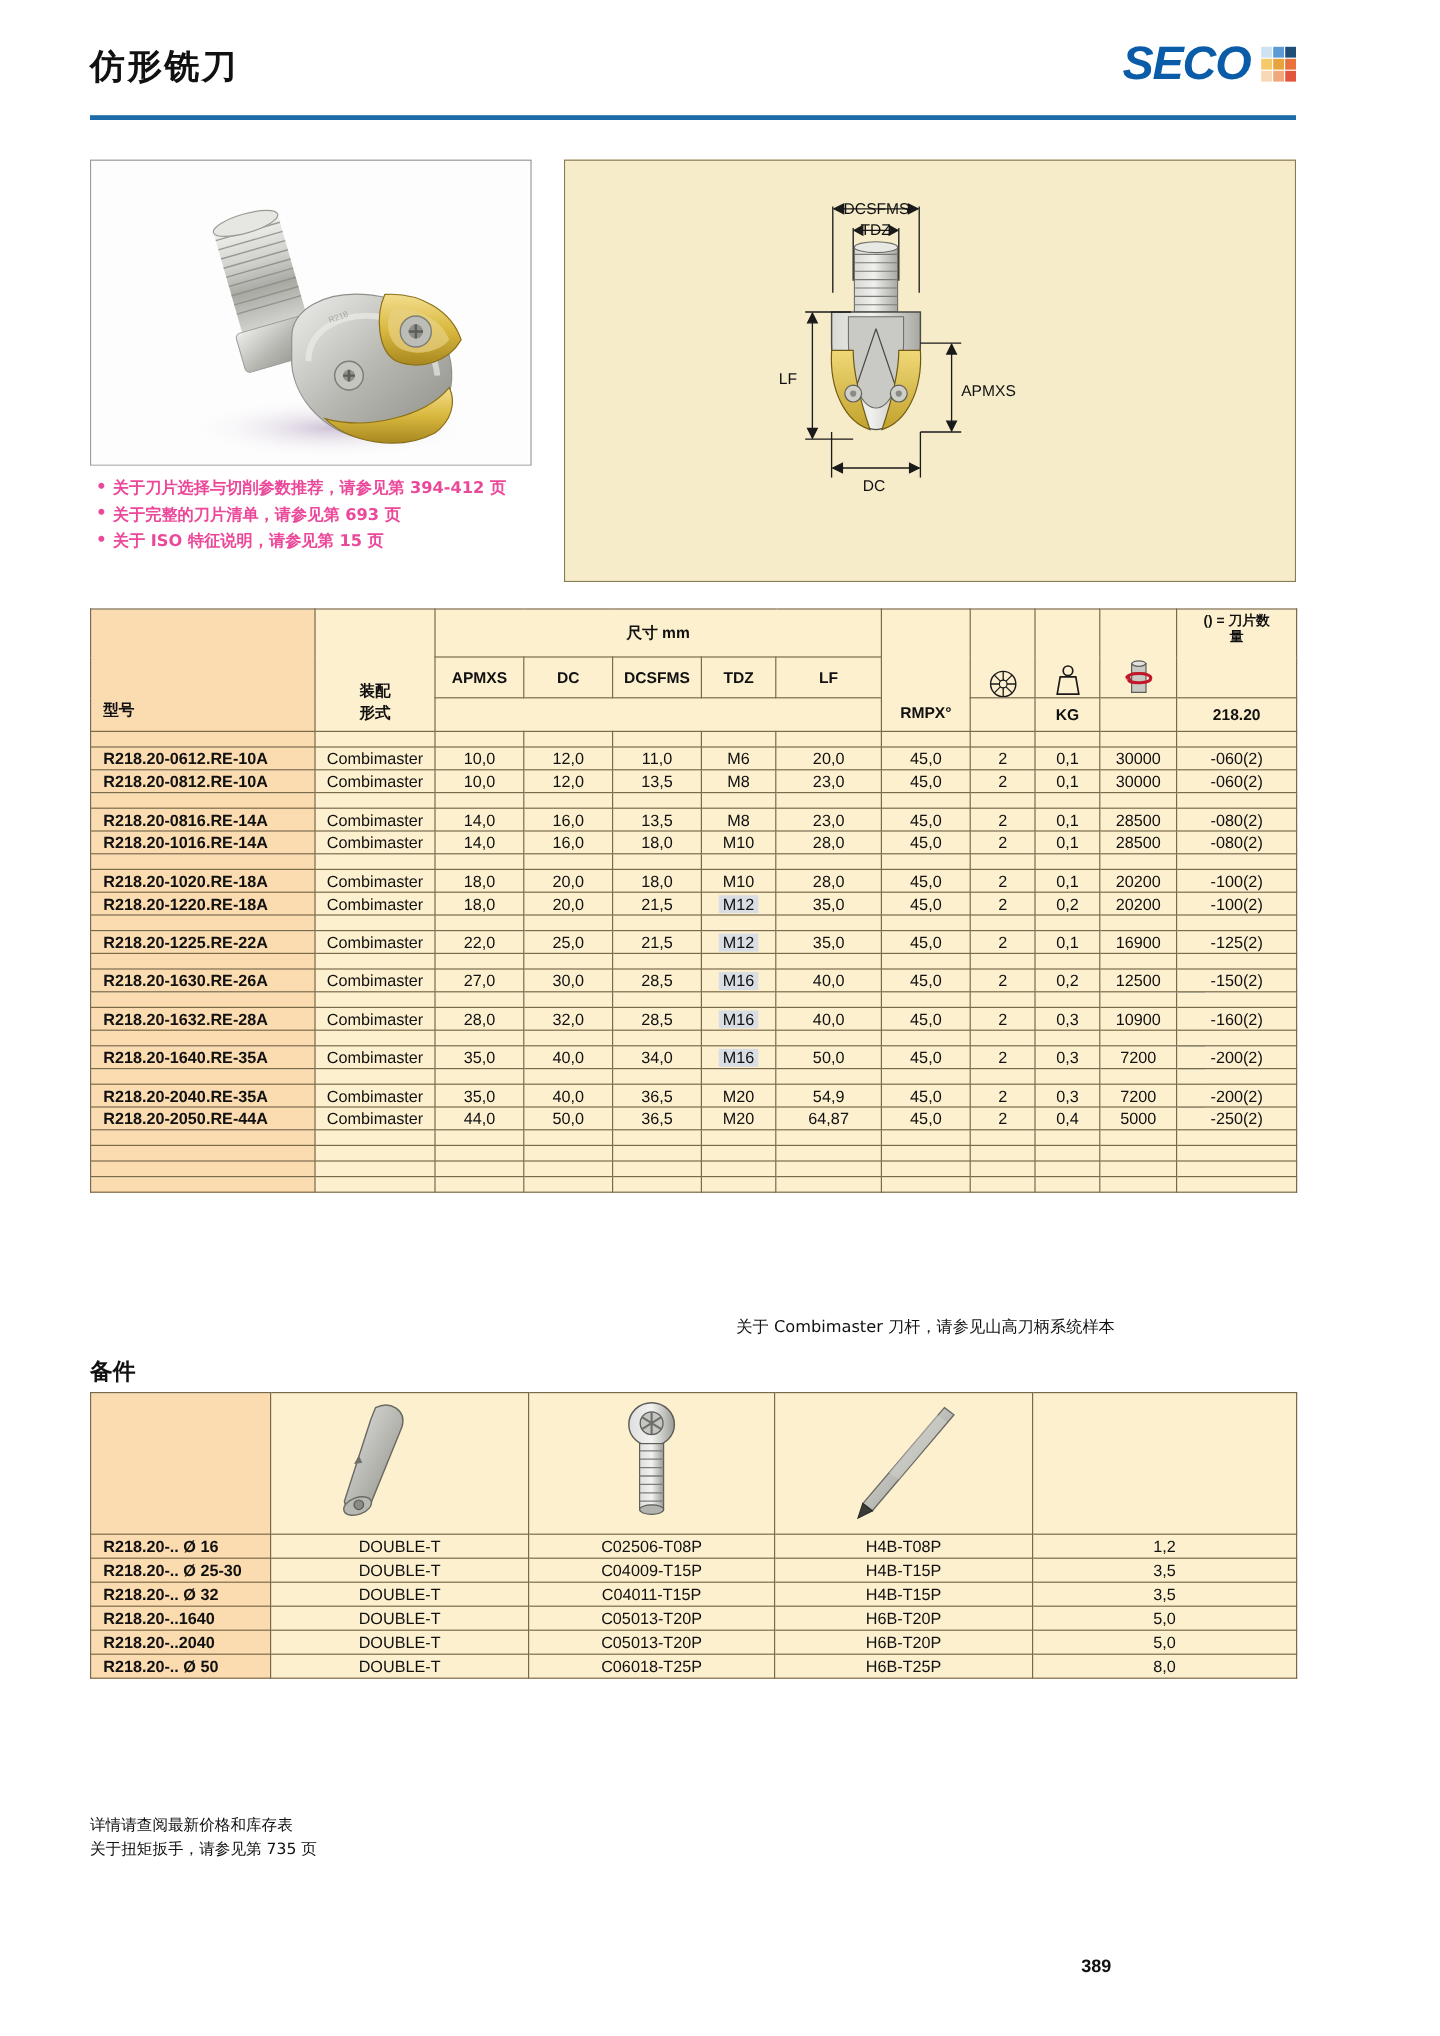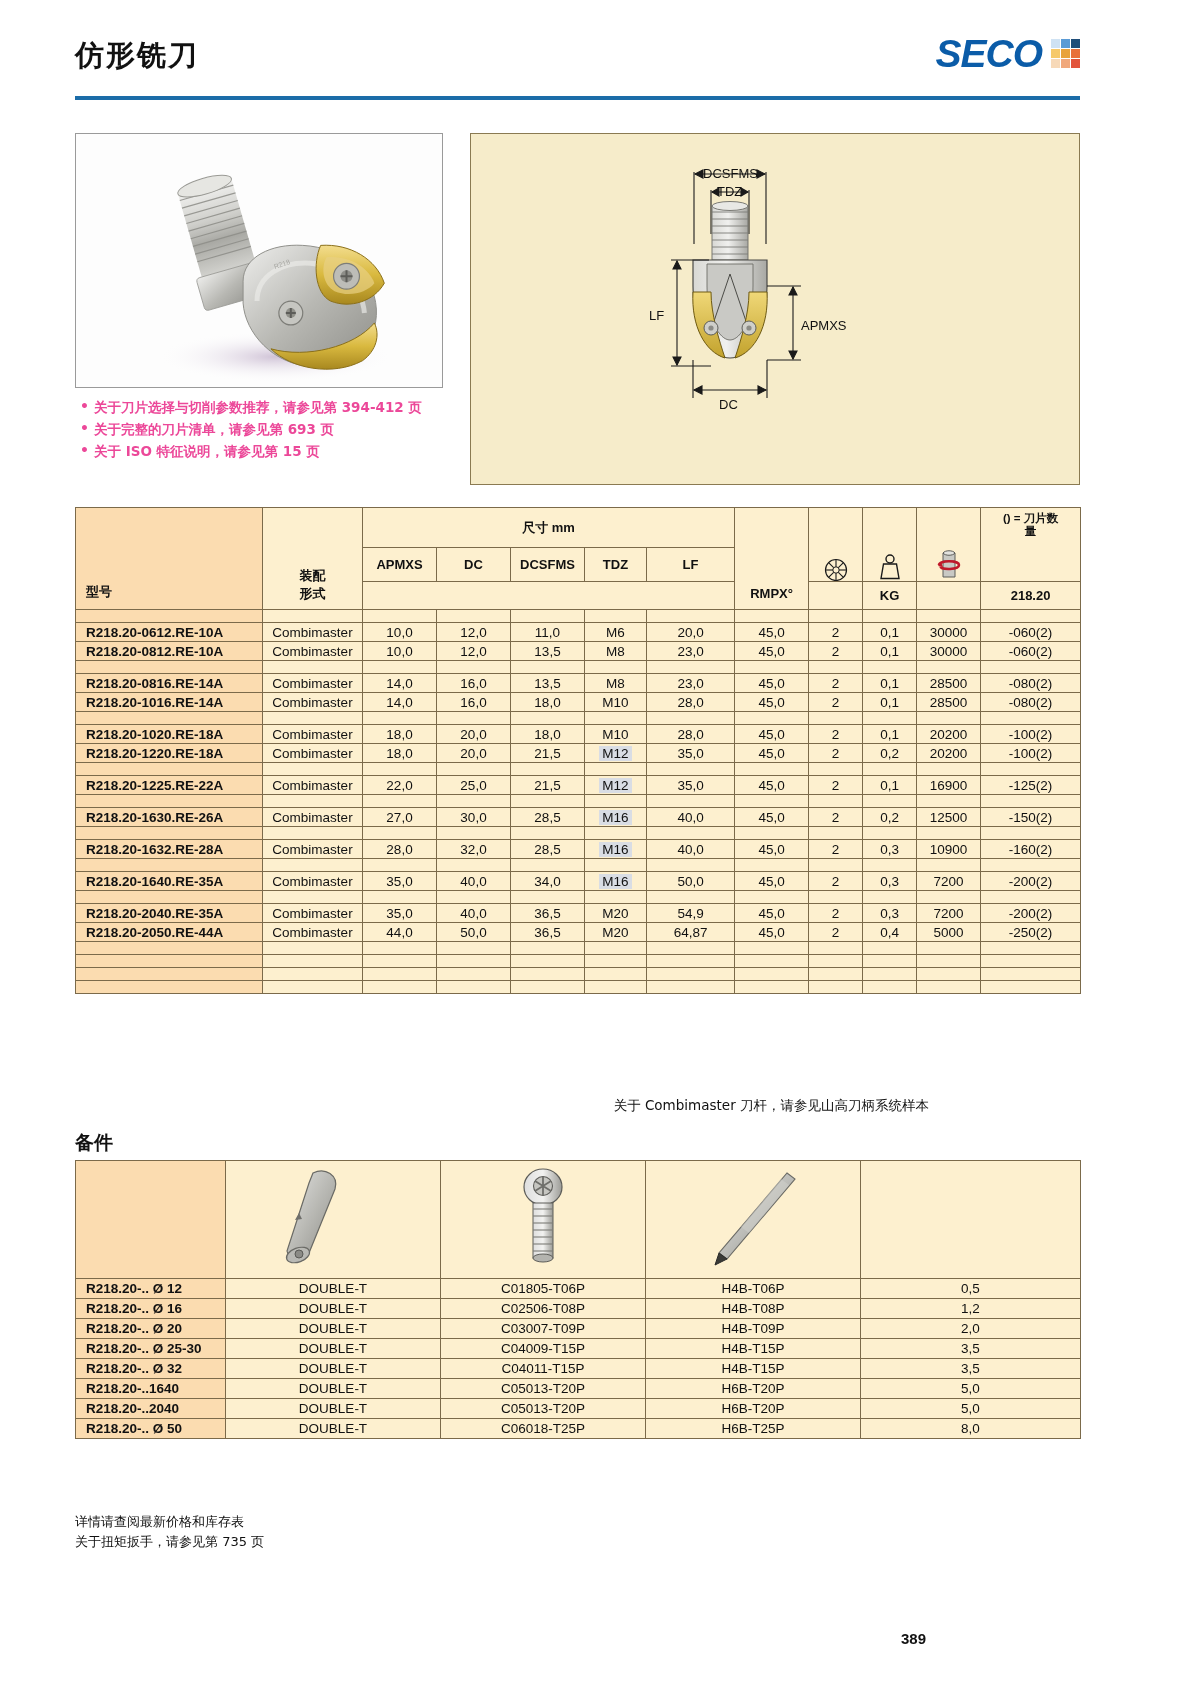--- a/index.html
+++ b/index.html
@@ -802,41 +802,27 @@
             <path d="M94 8 L102 14 L34 94 L26 88 Z" fill="url(#kg)" stroke="#6a6a65" stroke-width="1.1"></path>
             <path d="M26 88 L34 94 L22 100 Z" fill="#3a3a37" stroke="#2a2a28" stroke-width="1"></path>
             <path d="M88 14 L96 20 L56 68 L48 62 Z" fill="#cfcfca" opacity="0.55"></path>
           </svg>
         </td>
         <td class="pic"></td>
       </tr>
     </tbody>
     <tbody id="acc-rows">
         <tr>
-          <td class="an">R218.20-.. Ø 12</td>
-          <td class="av blu">DOUBLE-T</td>
-          <td class="av blu">C01805-T06P</td>
-          <td class="av blu">H4B-T06P</td>
-          <td class="av">0,5</td>
-        </tr>
-        <tr>
           <td class="an">R218.20-.. Ø 16</td>
           <td class="av blu">DOUBLE-T</td>
           <td class="av blu">C02506-T08P</td>
           <td class="av blu">H4B-T08P</td>
           <td class="av">1,2</td>
         </tr>
         <tr>
-          <td class="an">R218.20-.. Ø 20</td>
-          <td class="av blu">DOUBLE-T</td>
-          <td class="av blu">C03007-T09P</td>
-          <td class="av blu">H4B-T09P</td>
-          <td class="av">2,0</td>
-        </tr>
-        <tr>
           <td class="an">R218.20-.. Ø 25-30</td>
           <td class="av blu">DOUBLE-T</td>
           <td class="av blu">C04009-T15P</td>
           <td class="av blu">H4B-T15P</td>
           <td class="av">3,5</td>
         </tr>
         <tr>
           <td class="an">R218.20-.. Ø 32</td>
           <td class="av blu">DOUBLE-T</td>
           <td class="av blu">C04011-T15P</td>

